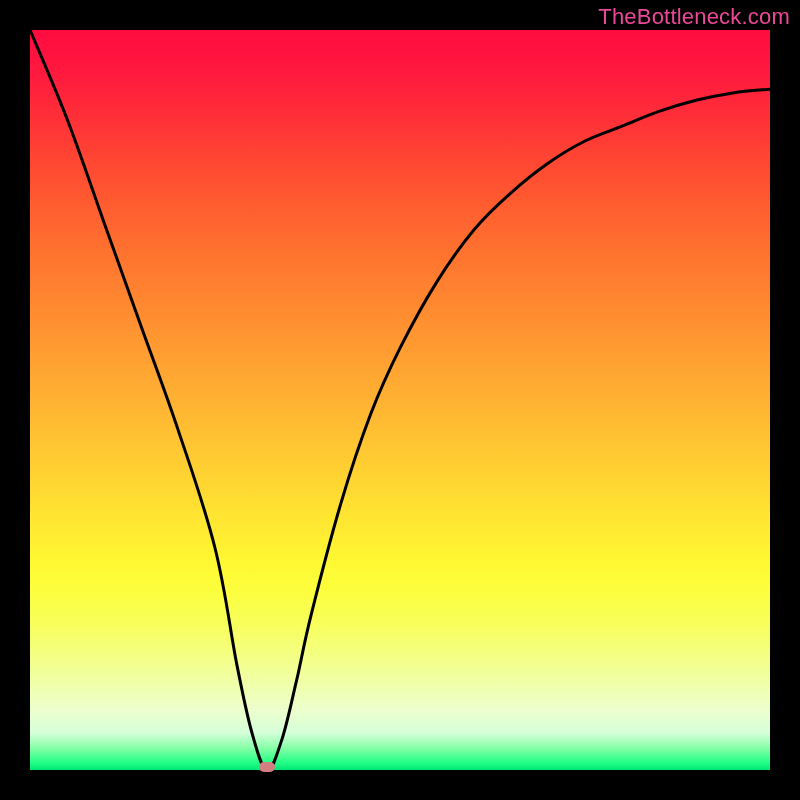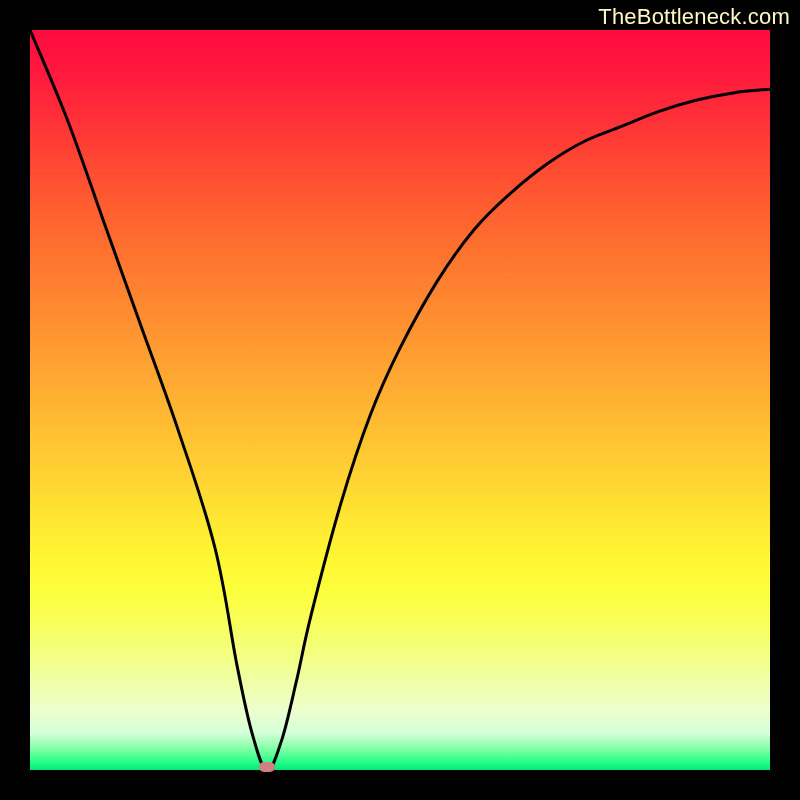--- a/index.html
+++ b/index.html
@@ -56,21 +56,21 @@
     background: #d08080;
     border-radius: 5px;
     transform: translate(-50%, -50%);
   }
   .watermark {
     position: absolute;
     top: 4px;
     right: 10px;
     font-family: Arial, Helvetica, sans-serif;
     font-size: 22px;
-    color: #fef9c3;
+    color: #ec4899;
     letter-spacing: 0.2px;
   }
 </style>
 </head>
 <body>
 
 <div class="frame">
   <div class="plot-area"></div>
   <svg class="curve" viewBox="0 0 740 740" preserveAspectRatio="none">
     <path id="curve-path" fill="none" stroke="#000" stroke-width="3" stroke-linejoin="round" stroke-linecap="round" d="M 0.00 0.00 C 6.66 15.98, 23.68 54.17, 37.00 88.80 C 50.32 123.43, 60.68 155.10, 74.00 192.40 C 87.32 229.70, 97.68 258.70, 111.00 296.00 C 124.32 333.30, 134.68 359.64, 148.00 399.60 C 161.32 439.56, 174.34 475.38, 185.00 518.00 C 195.66 560.62, 200.54 603.10, 207.20 636.40 C 213.86 669.70, 216.67 684.35, 222.00 703.00 C 227.33 721.65, 231.47 738.67, 236.80 740.00 C 242.13 741.33, 246.27 726.38, 251.60 710.40 C 256.93 694.42, 261.07 673.84, 266.40 651.20 C 271.73 628.56, 273.21 616.57, 281.20 584.60 C 289.19 552.63, 300.14 509.56, 310.80 473.60 C 321.46 437.64, 329.74 412.77, 340.40 384.80 C 351.06 356.83, 358.01 342.18, 370.00 318.20 C 381.99 294.22, 393.68 272.91, 407.00 251.60 C 420.32 230.29, 430.68 215.78, 444.00 199.80 C 457.32 183.82, 467.68 174.79, 481.00 162.80 C 494.32 150.81, 504.68 142.52, 518.00 133.20 C 531.32 123.88, 541.68 117.66, 555.00 111.00 C 568.32 104.34, 578.68 101.53, 592.00 96.20 C 605.32 90.87, 615.68 86.06, 629.00 81.40 C 642.32 76.74, 652.68 73.63, 666.00 70.30 C 679.32 66.97, 689.68 64.90, 703.00 62.90 C 716.32 60.90, 733.34 59.87, 740.00 59.20"></path>

